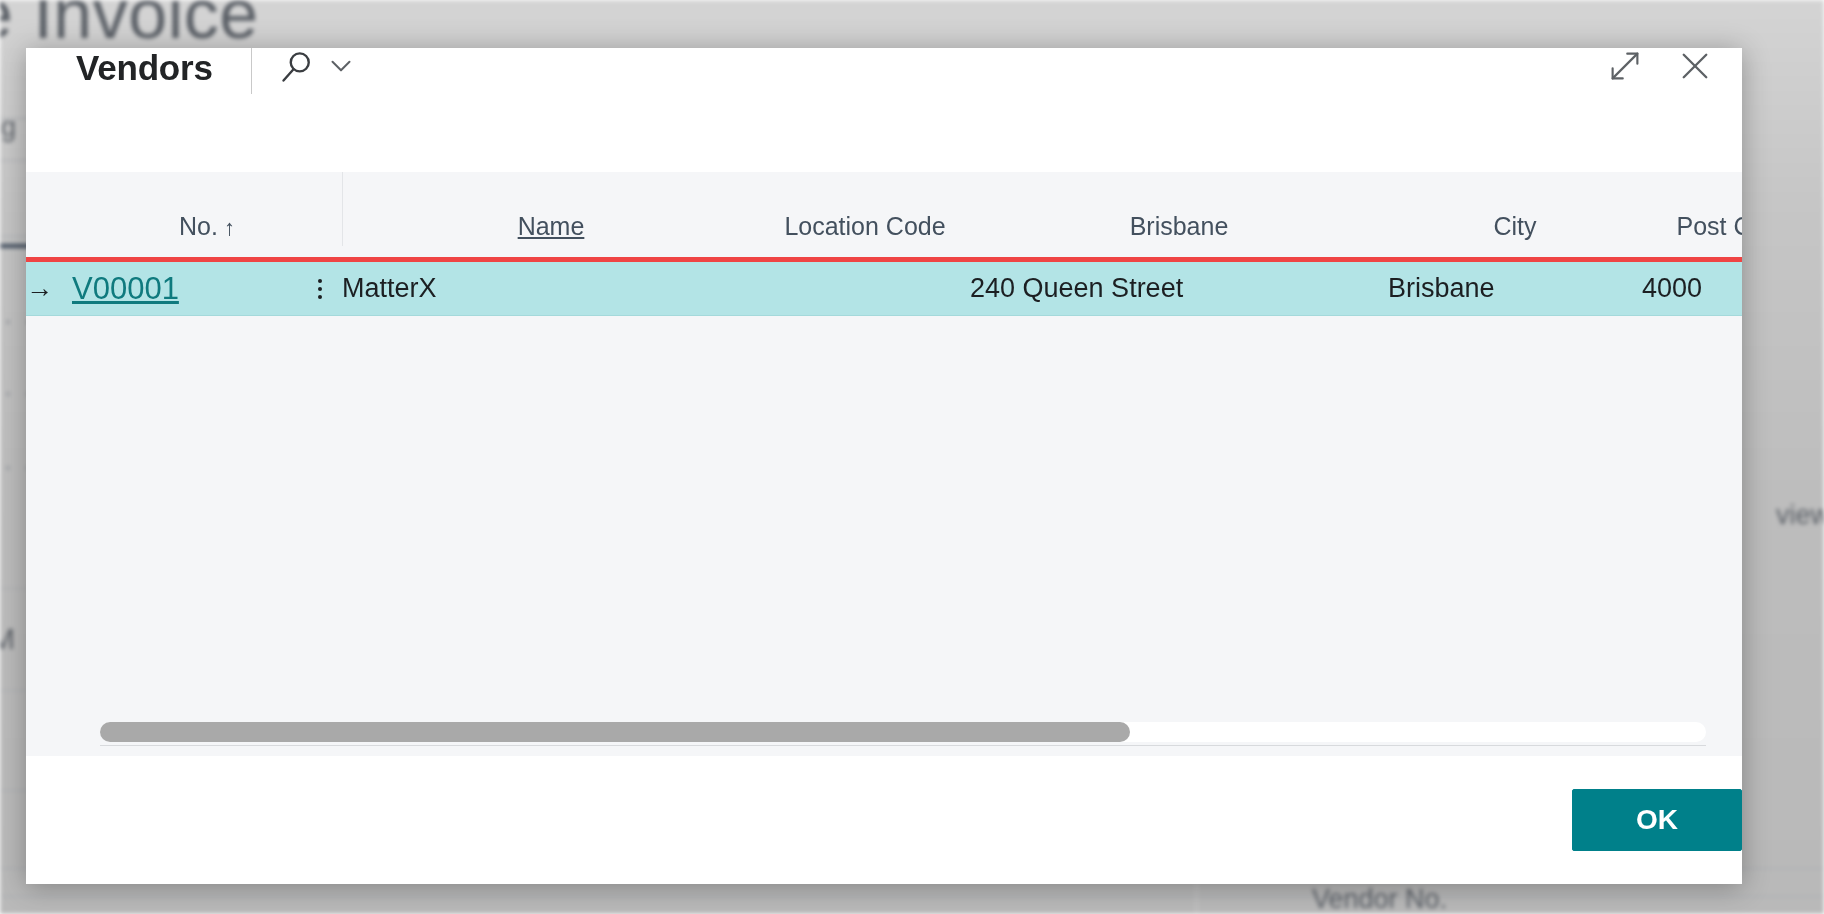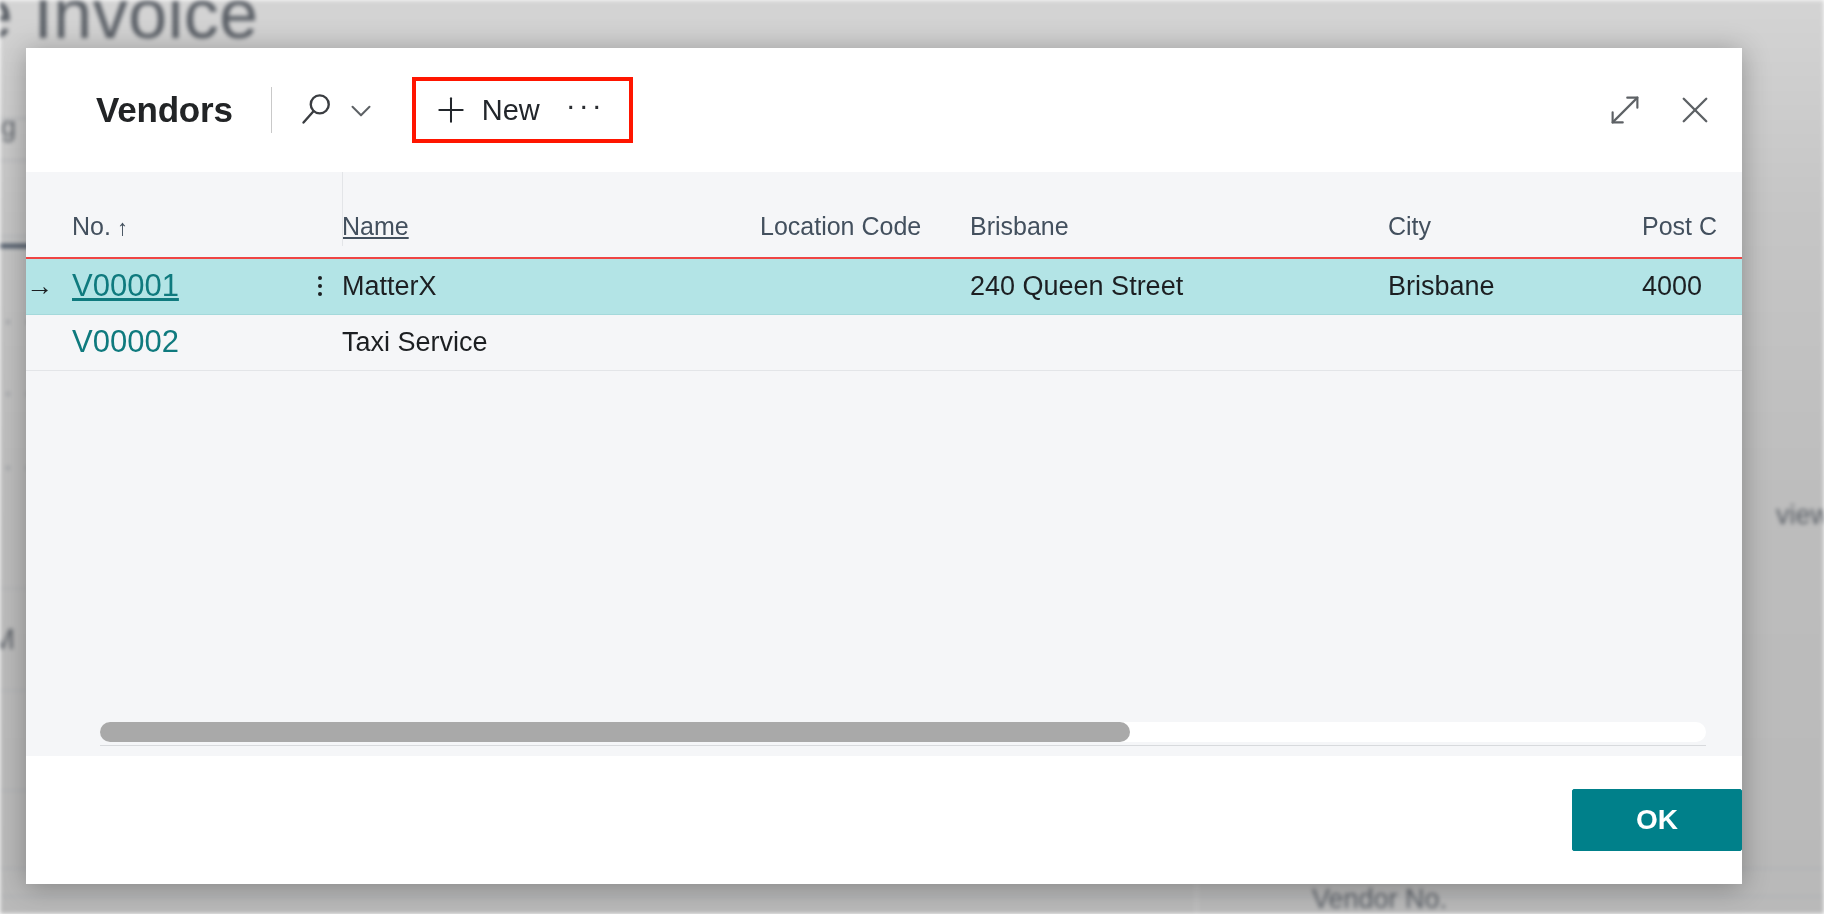--- a/index.html
+++ b/index.html
@@ -45,24 +45,23 @@
     left: 26px; top: 48px;
     width: 1716px; height: 836px;
     background: #ffffff;
     box-shadow: 0 3px 26px rgba(0,0,0,.30);
     display: flex; flex-direction: column;
   }
 
   
   .m-head {
     height: 124px; flex: 0 0 124px;
-    display: flex; align-items: center;
+    display: flex; align-items: flex-start;
     padding: 0 15px 0 50px;
     background: #fff;
-    margin-left: 20px;
   }
   .m-title {
     font-size: 35px; font-weight: bold; color: #222426;
     letter-spacing: -.2px;
   }
   .h-divider {
     width: 1px; height: 46px; background: #c9c9c9; margin: 0 24px 0 38px;
   }
   .icon-btn {
     display: flex; align-items: center; justify-content: center;
@@ -92,25 +91,25 @@
   .m-body {
     flex: 1 1 auto;
     background: #f5f6f8;
     position: relative;
     overflow: hidden;
   }
   table.grid {
     width: 1760px; border-collapse: collapse; table-layout: fixed;
   }
   table.grid th {
-    text-align: left;
+    text-align: center;
     font-size: 25px; font-weight: 400; color: #43505e;
     padding: 40px 0 16px 0;
     background: #f5f6f8;
-    border-bottom: 2px solid #ef4444;
+    border-bottom: 5px solid #ef4444;
     vertical-align: bottom;
     white-space: nowrap;
   }
   table.grid td {
     font-size: 27px; color: #1c1f22;
     height: 56px;
     padding: 0;
     border-bottom: 1px solid #e3e5e8;
     white-space: nowrap;
   }
@@ -227,30 +226,20 @@
         <circle cx="19" cy="11.5" r="7.2"></circle>
         <line x1="14" y1="17" x2="6" y2="26" stroke-linecap="round"></line>
       </svg>
     </div>
     <div class="icon-btn">
       <svg class="chev-ic" viewBox="0 0 32 32" fill="none" stroke="#5d6165" stroke-width="1.9">
         <polyline points="8,13 16,21 24,13" stroke-linecap="round" stroke-linejoin="round"></polyline>
       </svg>
     </div>
 
-    <div class="new-wrap">
-      <div class="new-btn">
-        <svg class="plus-ic" viewBox="0 0 32 32" fill="none" stroke="#22262b" stroke-width="1.9">
-          <line x1="16" y1="5" x2="16" y2="27" stroke-linecap="round"></line>
-          <line x1="5" y1="16" x2="27" y2="16" stroke-linecap="round"></line>
-        </svg>
-        <span class="new-label">New</span>
-      </div>
-      <div class="ellipsis-btn">···</div>
-    </div>
 
     <div class="head-spacer"></div>
 
     <div class="head-right">
       <div class="icon-btn">
         <svg class="expand-ic" viewBox="0 0 32 32" fill="none" stroke="#5d6165" stroke-width="1.9">
           <line x1="5" y1="27" x2="27" y2="5" stroke-linecap="round"></line>
           <polyline points="27,14 27,5 18,5" stroke-linecap="round" stroke-linejoin="round"></polyline>
           <polyline points="5,18 5,27 14,27" stroke-linecap="round" stroke-linejoin="round"></polyline>
         </svg>
@@ -301,30 +290,20 @@
                 <i></i>
                 <i></i>
               </div>
             </td>
             <td class="cell-pad">MatterX</td>
             <td class="cell-pad"></td>
             <td class="cell-pad">240 Queen Street</td>
             <td class="cell-pad">Brisbane</td>
             <td class="cell-pad">4000</td>
           </tr>
-          <tr>
-            <td class="rowsel-arrow"></td>
-            <td class="cell-pad"><span class="no-link">V00002</span></td>
-            <td></td>
-            <td class="cell-pad">Taxi Service</td>
-            <td class="cell-pad"></td>
-            <td class="cell-pad"></td>
-            <td class="cell-pad"></td>
-            <td class="cell-pad"></td>
-          </tr>
         </tbody>
     </table>
 
     <div class="scroll-rule"></div>
     <div class="hscroll">
       <div class="thumb"></div>
     </div>
   </div>
 
   <div class="m-foot">

